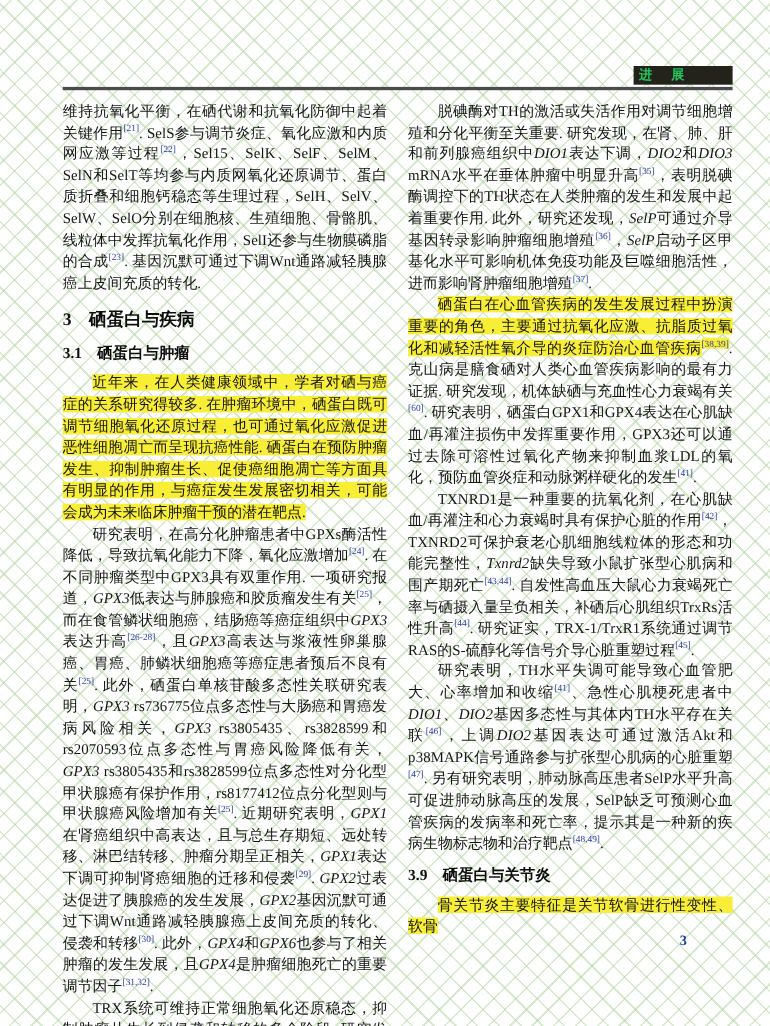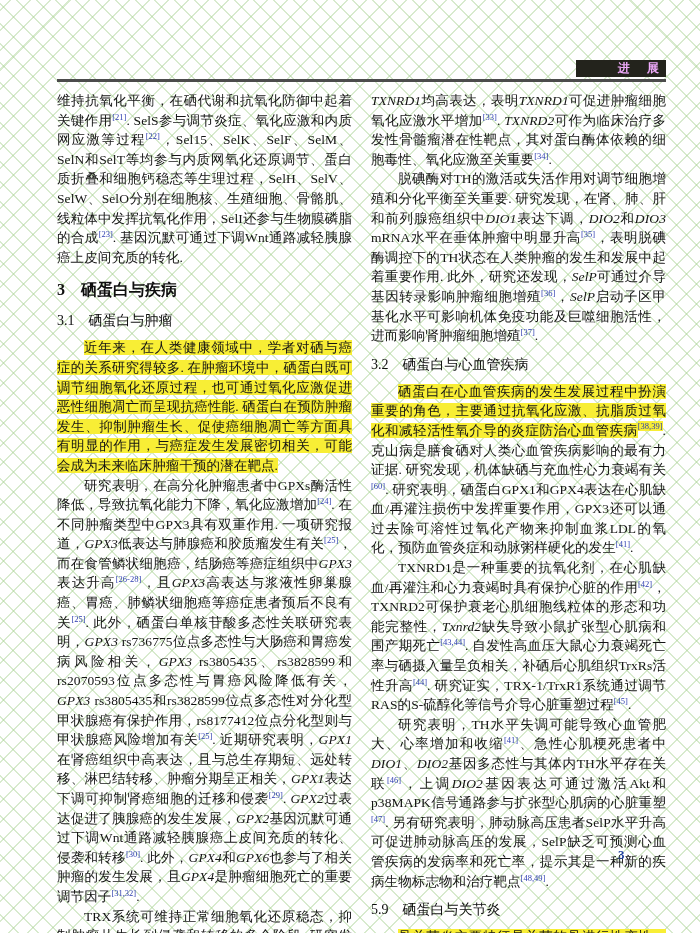--- a/index.html
+++ b/index.html
@@ -17,23 +17,23 @@
     background-image:
       repeating-linear-gradient(45deg,
         rgba(168,209,146,0) 0px, rgba(168,209,146,0) 12.5px,
         rgba(168,209,146,0.45) 12.5px, rgba(168,209,146,0.45) 14px),
       repeating-linear-gradient(-45deg,
         rgba(168,209,146,0) 0px, rgba(168,209,146,0) 12.5px,
         rgba(168,209,146,0.45) 12.5px, rgba(168,209,146,0.45) 14px);
   }
   .header-badge {
     position:absolute; top:60px; left:576px; width:90px; height:17px;
-    background:#23231c; color:#f0abfc;
+    background:#23231c; color:#22c55e;
     font-size:12px; font-weight:bold; letter-spacing:7px;
-    text-align:right; line-height:17px;
+    text-align:left; line-height:17px;
     font-family:"Liberation Sans", sans-serif;
     padding-left:5px; box-sizing:border-box;
   }
   .header-rule {
     position:absolute; top:79px; left:57px; width:609px; height:2.5px;
     background:#4c4c4c;
   }
   .columns {
     position:absolute; top:91px; left:57px; width:609px;
     display:flex; gap:19px;
@@ -45,21 +45,21 @@
     text-align:justify; text-justify:inter-ideograph;
     color:#141414;
     letter-spacing:0.1px;
   }
   p.para.indent { text-indent:27px;font-family:Liberation Serif, serif; }
   .sec-heading {
     font-size:16px; font-weight:bold; color:#0e0e0e;
     margin:13px 0 11px 0;
   }
   .sub-heading {
-    font-size:14px; font-weight:normal; color:#0e0e0e;
+    font-size:14px; font-weight:bold; color:#0e0e0e;
     margin:10px 0 8px 0;
   }
   sup.ref {
     color:#2b3cae;
     font-size:8.5px;
     line-height:0;
     vertical-align:super;
     letter-spacing:0;
   }
   .it { font-style:italic; }
@@ -80,25 +80,23 @@
   <div class="columns">
     <div class="col">
         <p class="para"><span>维持抗氧化平衡，在硒代谢和抗氧化防御中起着关键作用</span><sup class="ref">[21]</sup><span>. SelS参与调节炎症、氧化应激和内质网应激等过程</span><sup class="ref">[22]</sup><span>，Sel15、SelK、SelF、SelM、SelN和SelT等均参与内质网氧化还原调节、蛋白质折叠和细胞钙稳态等生理过程，SelH、SelV、SelW、SelO分别在细胞核、生殖细胞、骨骼肌、线粒体中发挥抗氧化作用，SelI还参与生物膜磷脂的合成</span><sup class="ref">[23]</sup><span>. 基因沉默可通过下调Wnt通路减轻胰腺癌上皮间充质的转化.</span></p>
         <div class="sec-heading">3　硒蛋白与疾病</div>
         <div class="sub-heading">3.1　硒蛋白与肿瘤</div>
         <p class="para indent"><span class="hl">近年来，在人类健康领域中，学者对硒与癌症的关系研究得较多. 在肿瘤环境中，硒蛋白既可调节细胞氧化还原过程，也可通过氧化应激促进恶性细胞凋亡而呈现抗癌性能. 硒蛋白在预防肿瘤发生、抑制肿瘤生长、促使癌细胞凋亡等方面具有明显的作用，与癌症发生发展密切相关，可能会成为未来临床肿瘤干预的潜在靶点.</span></p>
         <p class="para indent"><span>研究表明，在高分化肿瘤患者中GPXs酶活性降低，导致抗氧化能力下降，氧化应激增加</span><sup class="ref">[24]</sup><span>. 在不同肿瘤类型中GPX3具有双重作用. 一项研究报道，</span><span class="it">GPX3</span><span>低表达与肺腺癌和胶质瘤发生有关</span><sup class="ref">[25]</sup><span>，而在食管鳞状细胞癌，结肠癌等癌症组织中</span><span class="it">GPX3</span><span>表达升高</span><sup class="ref">[26-28]</sup><span>，且</span><span class="it">GPX3</span><span>高表达与浆液性卵巢腺癌、胃癌、肺鳞状细胞癌等癌症患者预后不良有关</span><sup class="ref">[25]</sup><span>. 此外，硒蛋白单核苷酸多态性关联研究表明，</span><span class="it">GPX3</span><span> rs736775位点多态性与大肠癌和胃癌发病风险相关，</span><span class="it">GPX3</span><span> rs3805435、rs3828599和rs2070593位点多态性与胃癌风险降低有关，</span><span class="it">GPX3</span><span> rs3805435和rs3828599位点多态性对分化型甲状腺癌有保护作用，rs8177412位点分化型则与甲状腺癌风险增加有关</span><sup class="ref">[25]</sup><span>. 近期研究表明，</span><span class="it">GPX1</span><span>在肾癌组织中高表达，且与总生存期短、远处转移、淋巴结转移、肿瘤分期呈正相关，</span><span class="it">GPX1</span><span>表达下调可抑制肾癌细胞的迁移和侵袭</span><sup class="ref">[29]</sup><span>. </span><span class="it">GPX2</span><span>过表达促进了胰腺癌的发生发展，</span><span class="it">GPX2</span><span>基因沉默可通过下调Wnt通路减轻胰腺癌上皮间充质的转化、侵袭和转移</span><sup class="ref">[30]</sup><span>. 此外，</span><span class="it">GPX4</span><span>和</span><span class="it">GPX6</span><span>也参与了相关肿瘤的发生发展，且</span><span class="it">GPX4</span><span>是肿瘤细胞死亡的重要调节因子</span><sup class="ref">[31,32]</sup><span>.</span></p>
         <p class="para indent"><span>TRX系统可维持正常细胞氧化还原稳态，抑制肿瘤从生长到侵袭和转移的多个阶段. 研究发现，在肺恶性肿瘤、恶性间皮瘤、肝细胞癌和星形细胞脑肿瘤中</span></p>
       </div>
     <div class="col">
-        <p class="para"><span class="it">TXNRD1</span><span>均高表达，表明</span><span class="it">TXNRD1</span><span>可促进肿瘤细胞氧化应激水平增加</span><sup class="ref">[33]</sup><span>. </span><span class="it">TXNRD2</span><span>可作为临床治疗多发性骨髓瘤潜在性靶点，其对蛋白酶体依赖的细胞毒性、氧化应激至关重要</span><sup class="ref">[34]</sup><span>.</span></p>
         <p class="para indent"><span>脱碘酶对TH的激活或失活作用对调节细胞增殖和分化平衡至关重要. 研究发现，在肾、肺、肝和前列腺癌组织中</span><span class="it">DIO1</span><span>表达下调，</span><span class="it">DIO2</span><span>和</span><span class="it">DIO3</span><span> mRNA水平在垂体肿瘤中明显升高</span><sup class="ref">[35]</sup><span>，表明脱碘酶调控下的TH状态在人类肿瘤的发生和发展中起着重要作用. 此外，研究还发现，</span><span class="it">SelP</span><span>可通过介导基因转录影响肿瘤细胞增殖</span><sup class="ref">[36]</sup><span>，</span><span class="it">SelP</span><span>启动子区甲基化水平可影响机体免疫功能及巨噬细胞活性，进而影响肾肿瘤细胞增殖</span><sup class="ref">[37]</sup><span>.</span></p>
-        <div class="sub-heading">3.2　硒蛋白与心血管疾病</div>
         <p class="para indent"><span class="hl">硒蛋白在心血管疾病的发生发展过程中扮演重要的角色，主要通过抗氧化应激、抗脂质过氧化和减轻活性氧介导的炎症防治心血管疾病</span><sup class="ref hl">[38,39]</sup><span>. 克山病是膳食硒对人类心血管疾病影响的最有力证据. 研究发现，机体缺硒与充血性心力衰竭有关</span><sup class="ref">[60]</sup><span>. 研究表明，硒蛋白GPX1和GPX4表达在心肌缺血/再灌注损伤中发挥重要作用，GPX3还可以通过去除可溶性过氧化产物来抑制血浆LDL的氧化，预防血管炎症和动脉粥样硬化的发生</span><sup class="ref">[41]</sup><span>.</span></p>
         <p class="para indent"><span>TXNRD1是一种重要的抗氧化剂，在心肌缺血/再灌注和心力衰竭时具有保护心脏的作用</span><sup class="ref">[42]</sup><span>，TXNRD2可保护衰老心肌细胞线粒体的形态和功能完整性，</span><span class="it">Txnrd2</span><span>缺失导致小鼠扩张型心肌病和围产期死亡</span><sup class="ref">[43,44]</sup><span>. 自发性高血压大鼠心力衰竭死亡率与硒摄入量呈负相关，补硒后心肌组织TrxRs活性升高</span><sup class="ref">[44]</sup><span>. 研究证实，TRX-1/TrxR1系统通过调节RAS的S-硫醇化等信号介导心脏重塑过程</span><sup class="ref">[45]</sup><span>.</span></p>
         <p class="para indent"><span>研究表明，TH水平失调可能导致心血管肥大、心率增加和收缩</span><sup class="ref">[41]</sup><span>、急性心肌梗死患者中</span><span class="it">DIO1</span><span>、</span><span class="it">DIO2</span><span>基因多态性与其体内TH水平存在关联</span><sup class="ref">[46]</sup><span>，上调</span><span class="it">DIO2</span><span>基因表达可通过激活Akt和p38MAPK信号通路参与扩张型心肌病的心脏重塑</span><sup class="ref">[47]</sup><span>. 另有研究表明，肺动脉高压患者SelP水平升高可促进肺动脉高压的发展，SelP缺乏可预测心血管疾病的发病率和死亡率，提示其是一种新的疾病生物标志物和治疗靶点</span><sup class="ref">[48,49]</sup><span>.</span></p>
-        <div class="sub-heading">5.9　硒蛋白与关节炎</div>
+        <div class="sub-heading">3.9　硒蛋白与关节炎</div>
         <p class="para indent"><span class="hl">骨关节炎主要特征是关节软骨进行性变性、软骨</span></p>
       </div>
   </div>
 
   <div class="page-num">3</div>
 </div>
 
 </body></html>

